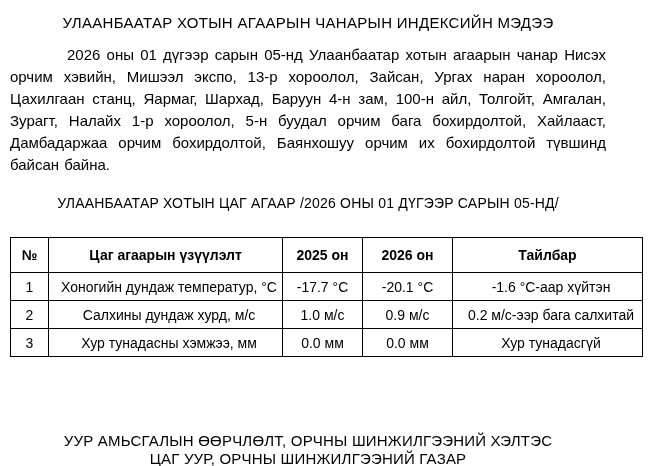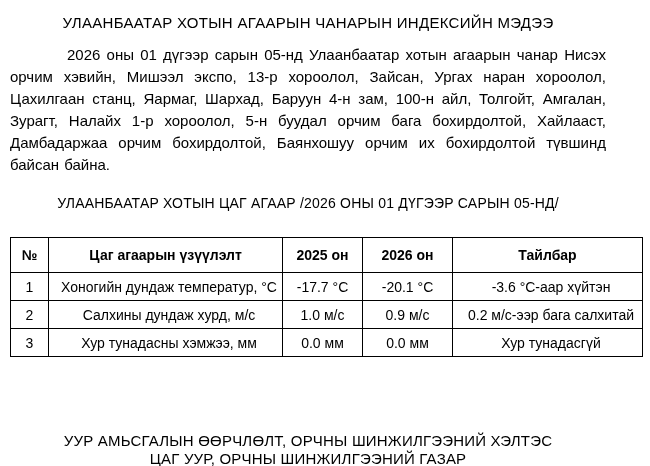--- a/index.html
+++ b/index.html
@@ -101,21 +101,21 @@
         <th>2026 он</th>
         <th>Тайлбар</th>
       </tr>
     </thead>
     <tbody>
       <tr>
         <td class="cell-center">1</td>
         <td class="cell-left">Хоногийн дундаж температур, °С</td>
         <td class="cell-center">-17.7 °С</td>
         <td class="cell-center">-20.1 °С</td>
-        <td class="cell-left">-3.6 °С-аар хүйтэн</td>
+        <td class="cell-left">-1.6 °С-аар хүйтэн</td>
       </tr>
       <tr>
         <td class="cell-center">2</td>
         <td class="cell-left">Салхины дундаж хурд, м/с</td>
         <td class="cell-center">1.0 м/с</td>
         <td class="cell-center">0.9 м/с</td>
         <td class="cell-left">0.2 м/с-ээр бага салхитай</td>
       </tr>
       <tr>
         <td class="cell-center">3</td>

